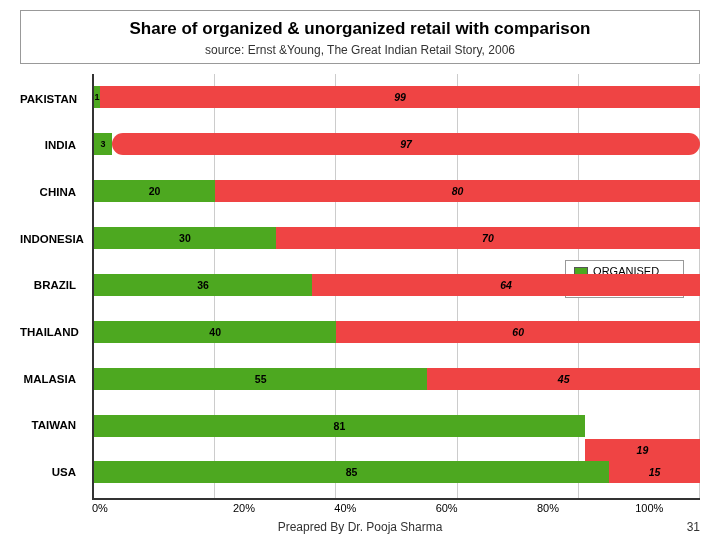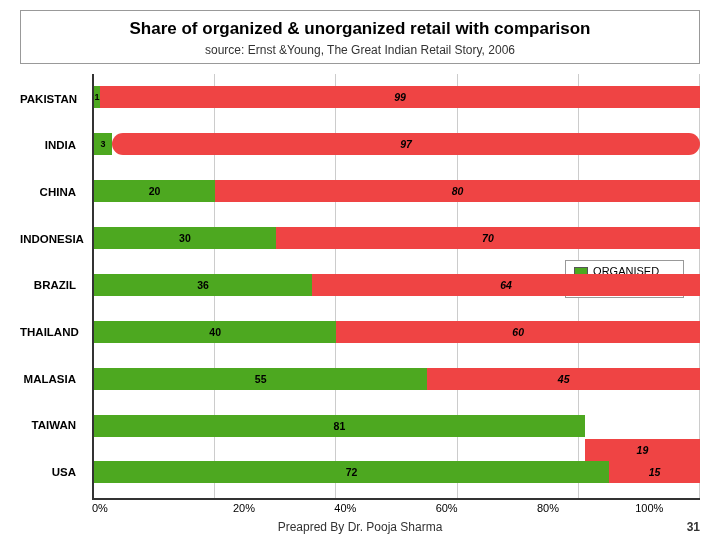--- a/index.html
+++ b/index.html
@@ -152,21 +152,20 @@
       color: #333;
       gap: 28px;
     }
     .footer-center {
       flex: 1;
       text-align: center;
     }
     .footer-right {
       width: 40px;
       text-align: right;
-      font-weight: bold;
     }
   </style>
 </head>
 <body>
 
 <div class="page">
   <div class="title-box">
     <div class="title-text">Share of organized &amp; unorganized retail with comparison</div>
     <div class="source-text">source: Ernst &amp;Young, The Great Indian Retail Story, 2006</div>
   </div>
@@ -211,21 +210,21 @@
           </div>
           <div class="bar-row">
             <div class="bar-segment bar-organised" style="width: 55%;">55</div>
             <div class="bar-segment bar-unorganised" style="width: 45%;">45</div>
           </div>
           <div class="bar-row">
             <div class="bar-segment bar-organised" style="width: 81%;">81</div>
             <div class="bar-segment bar-unorganised" style="width: 19%; margin-top: 48px;">19</div>
           </div>
           <div class="bar-row">
-            <div class="bar-segment bar-organised" style="width: 85%;">72</div>
+            <div class="bar-segment bar-organised" style="width: 85%;">85</div>
             <div class="bar-segment bar-unorganised" style="width: 15%;">15</div>
           </div>
         </div>
       <div class="x-axis" id="x-axis">
           <div class="x-label">0%</div>
           <div class="x-label">20%</div>
           <div class="x-label">40%</div>
           <div class="x-label">60%</div>
           <div class="x-label">80%</div>
           <div class="x-label">100%</div>

